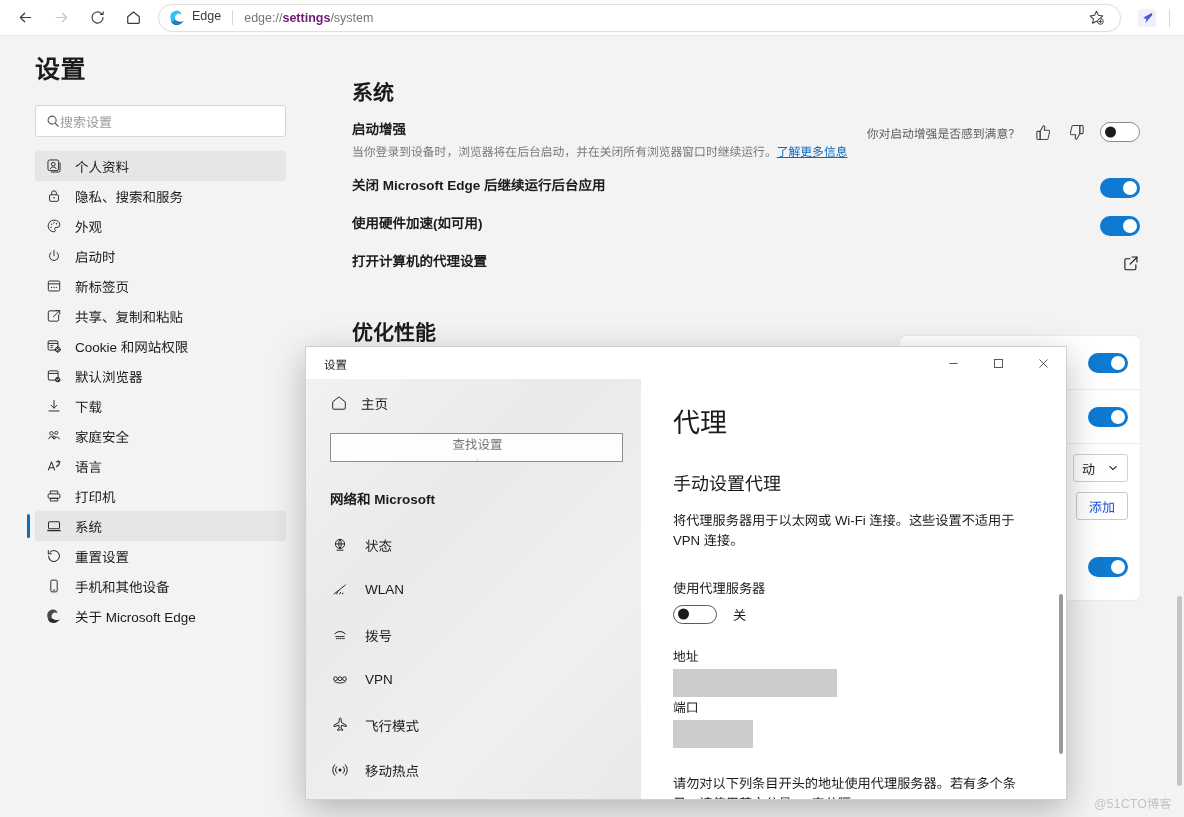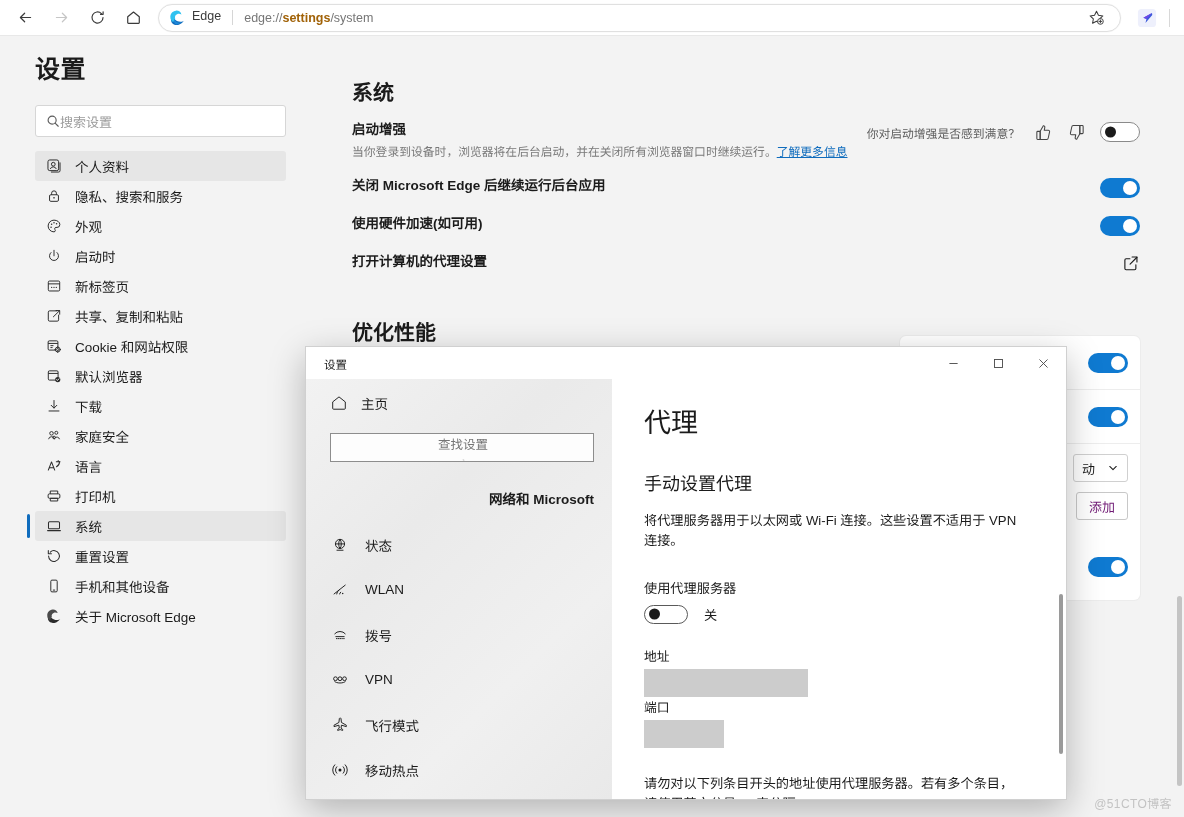--- a/index.html
+++ b/index.html
@@ -32,21 +32,21 @@
     flex: 1; height: 28px; margin: 0 12px 0 10px;
     background: #ffffff; border: 1px solid #e0e0e0; border-radius: 14px;
     display: flex; align-items: center; padding: 0 10px;
     box-shadow: 0 0 0 0.5px rgba(0,0,0,.03);
   }
   .edge-brand { display: flex; align-items: flex-start; gap: 6px; }
   .edge-logo { width: 17px; height: 17px; flex: none; }
   .edge-brand-name { font-size: 12.5px; color: #3b3b3b; }
   .omni-sep { width: 1px; height: 15px; background: #d6d6d6; margin: 0 11px; }
   .omni-url { font-size: 12.5px; color: #767676; white-space: nowrap; }
-  .omni-url b { color: #a16207; font-weight: 700; }
+  .omni-url b { color: #701a75; font-weight: 700; }
   .omni-right { margin-left: auto; display: flex; align-items: center; }
   .toolbar-right { display: flex; align-items: center; padding-right: 8px; gap: 2px; }
   .tb-icon {
     width: 28px; height: 28px; display: flex; align-items: center; justify-content: center;
     border-radius: 4px; cursor: pointer;
   }
   .tb-sep { width: 1px; height: 18px; background: #d8d8d8; margin: 0 6px; }
 
   
   .settings-page {
@@ -128,21 +128,21 @@
     display: flex; align-items: center; justify-content: flex-end; gap: 10px;
     padding: 10px 12px 14px 0; flex-direction: column; align-items: flex-end;
   }
   .select-box {
     display: flex; align-items: center; gap: 12px;
     border: 1px solid #d0d0d0; border-radius: 3px; background: #fff;
     height: 28px; padding: 0 8px; font-size: 13px; color: #1b1b1b; cursor: pointer;
   }
   .btn-add {
     border: 1px solid #c8c8c8; border-radius: 3px; background: #fff;
-    height: 28px; padding: 0 12px; font-size: 13px; color: #701a75; cursor: pointer;
+    height: 28px; padding: 0 12px; font-size: 13px; color: #1d4ed8; cursor: pointer;
   }
   .behind-toggle-row { height: 66px; display: flex; align-items: center; justify-content: flex-end; padding-right: 12px; }
 
   .page-scrollbar {
     position: absolute; right: 2px; top: 560px; width: 5px; height: 190px;
     background: #c4c4c4; border-radius: 3px;
   }
 
   
   .win-dialog {
@@ -158,23 +158,23 @@
     font-size: 11.5px; color: #1b1b1b; padding: 9px 0 0 18px; flex: 1;
   }
   .win-ctrls { display: flex; }
   .win-ctrl {
     width: 45px; height: 32px; display: flex; align-items: center; justify-content: center;
     color: #4a4a4a; cursor: pointer;
   }
   .win-body { flex: 1; display: flex; min-height: 0; position: relative; }
 
   .win-left {
-    width: 306px; flex: none;
+    width: 335px; flex: none;
     background: linear-gradient(135deg,#f2f2f2 0%, #eaeaea 35%, #f0f0f0 70%, #e9e9e9 100%);
-    padding: 0; position: relative; overflow: hidden; text-align: right;
+    padding: 0; position: relative; overflow: hidden;
   }
   .win-left-inner { padding: 0 18px 0 18px; }
   .win-home {
     display: flex; align-items: center; gap: 13px;
     margin: 14px 0 0 6px; font-size: 13.5px; color: #1b1b1b; cursor: pointer;
   }
   .win-search {
     margin: 20px 0 0 6px; height: 29px; background: #fdfdfd;
     border: 1px solid #8d8d8d; display: flex; align-items: center;
     padding: 0 8px 0 10px; gap: 6px; flex-direction: column;

